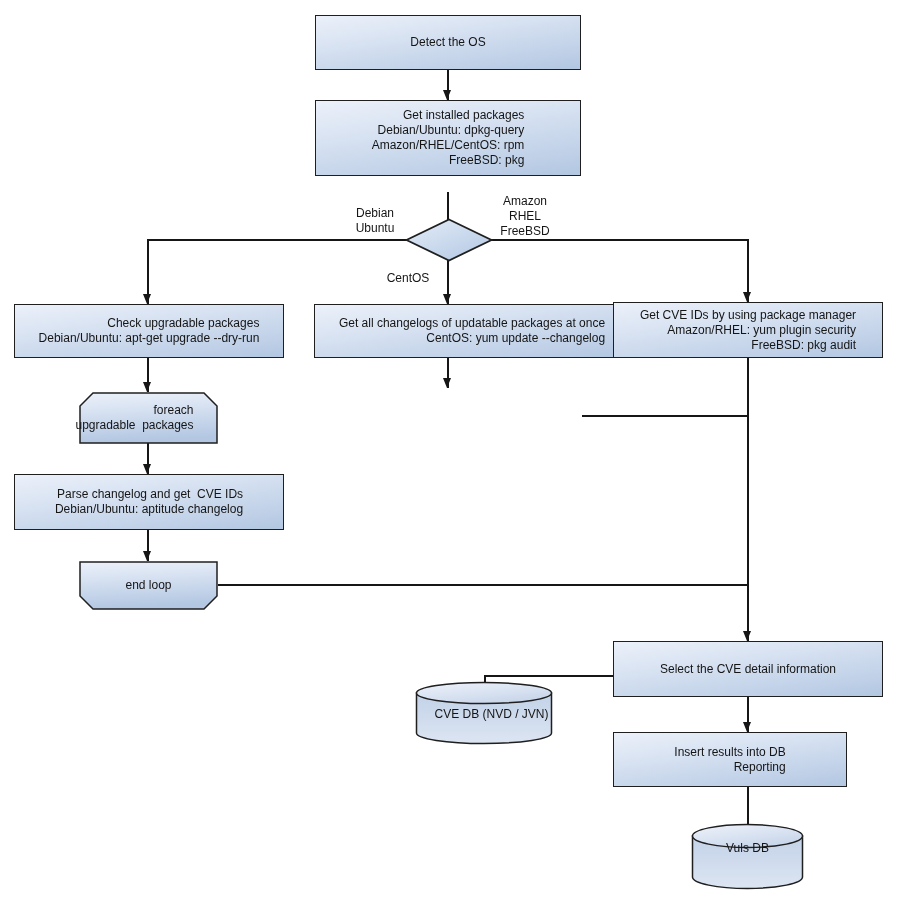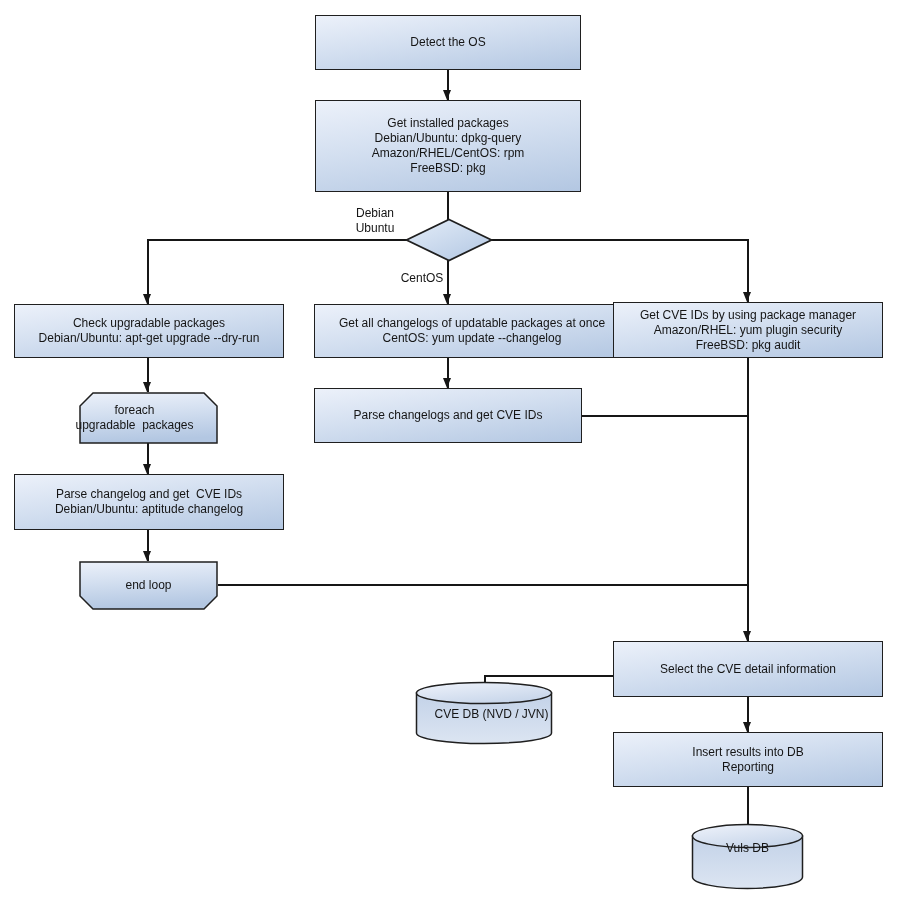--- a/index.html
+++ b/index.html
@@ -2,21 +2,21 @@
 <html><head>
 <meta charset="utf-8">
 <style>
   html,body{margin:0;padding:0;background:#ffffff;}
   .canvas{
     position:relative;width:898px;height:902px;overflow:hidden;
     font-family:"Liberation Sans",sans-serif;color:#151515;background:#ffffff;
   }
   .node{
     position:absolute;display:flex;align-items:center;justify-content:center;
-    font-size:12px;line-height:15px;text-align:center;box-sizing:border-box;
+    font-size:12px;line-height:15px;text-align:right;box-sizing:border-box;
   }
   .rect{
     background:linear-gradient(172deg,#ecf1fa 0%,#d3dff0 45%,#b3c7e2 100%);
     border:1.5px solid #1f1f1f;
   }
   .txt{white-space:pre;position:relative;z-index:2;}
   .shape-svg{position:absolute;left:0;top:0;z-index:1;}
   .vline,.hline{position:absolute;background:#161616;z-index:0;}
   .vline{width:1.5px;}
   .hline{height:1.5px;}
@@ -84,27 +84,30 @@
   <div class="arrow" style="left:443px;top:294px"></div>
   <div class="arrow" style="left:143px;top:382px"></div>
   <div class="arrow" style="left:143px;top:464px"></div>
   <div class="arrow" style="left:143px;top:551px"></div>
   <div class="arrow" style="left:443px;top:378px"></div>
   <div class="arrow" style="left:743px;top:631px"></div>
   <div class="arrow" style="left:743px;top:722px"></div>
 
   <div class="elabel" style="left:340px;top:206px;width:70px">Debian
 Ubuntu</div>
-  <div class="elabel" style="left:390px;top:271px;width:64px">CentOS</div>
+  <div class="elabel" style="left:486px;top:194px;width:78px">Amazon
+RHEL
+FreeBSD</div>
+  <div class="elabel" style="left:376px;top:271px;width:64px">CentOS</div>
 
   <div class="node rect" style="left:315px;top:15px;width:266px;height:55px">
     <span class="txt">Detect the OS</span>
   </div>
 
-  <div class="node rect" style="left:315px;top:100px;width:266px;height:92px">
+  <div class="node rect" style="left:315px;top:100px;width:266px;height:76px">
     <span class="txt">Get installed packages
 Debian/Ubuntu: dpkg-query
 Amazon/RHEL/CentOS: rpm
 FreeBSD: pkg</span>
   </div>
 
   <div class="node" style="left:405px;top:218px;width:88px;height:44px">
     <svg class="shape-svg" width="88" height="44" viewBox="0 0 88 44">
       <polygon points="44,1.5 86.5,22 44,42.5 1.5,22" fill="url(#gDiag)" stroke="#1f1f1f" stroke-width="1.8"></polygon>
     </svg>
@@ -133,35 +136,32 @@
       <polygon points="1,1 138,1 138,35 125,48 14,48 1,35" fill="url(#gRect)" stroke="#1f1f1f" stroke-width="1.5"></polygon>
     </svg>
     <span class="txt">end loop</span>
   </div>
 
   <div class="node rect" style="left:314px;top:304px;width:316px;height:54px">
     <span class="txt">Get all changelogs of updatable packages at once
 CentOS: yum update --changelog</span>
   </div>
 
-  <div class="node rect" style="left:314px;top:388px;width:268px;height:55px">
-    <span class="txt">Parse changelogs and get CVE IDs</span>
-  </div>
 
   <div class="node rect" style="left:613px;top:302px;width:270px;height:56px">
     <span class="txt">Get CVE IDs by using package manager
 Amazon/RHEL: yum plugin security
 FreeBSD: pkg audit</span>
   </div>
 
   <div class="node rect" style="left:613px;top:641px;width:270px;height:56px">
     <span class="txt">Select the CVE detail information</span>
   </div>
 
-  <div class="node rect" style="left:613px;top:732px;width:270px;height:55px">
+  <div class="node rect" style="left:613px;top:732px;width:234px;height:55px">
     <span class="txt">Insert results into DB
 Reporting</span>
   </div>
 
   <div class="node cyl-txt" style="left:415px;top:681px;width:153px;height:64px">
     <svg class="shape-svg" width="138" height="64" viewBox="0 0 138 64">
       <path d="M1.5,12 L1.5,52 A67.5,10.5 0 0 0 136.5,52 L136.5,12 Z" fill="url(#gCylBody)" stroke="#1f1f1f" stroke-width="1.5"></path>
       <ellipse cx="69" cy="12" rx="67.5" ry="10.5" fill="url(#gCylTop)" stroke="#1f1f1f" stroke-width="1.5"></ellipse>
     </svg>
     <span class="txt" style="margin-top:26px">CVE DB (NVD / JVN)</span>

